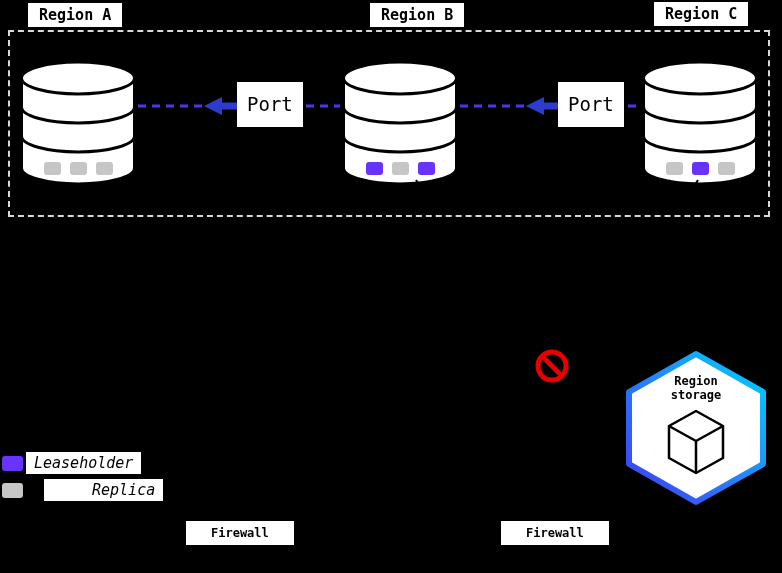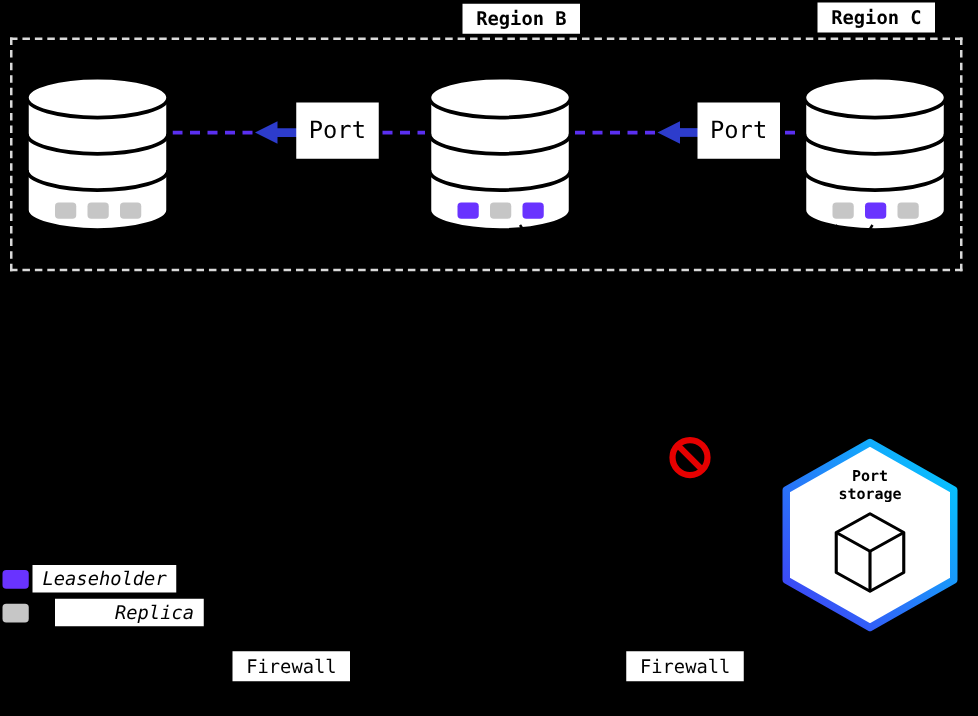--- a/index.html
+++ b/index.html
@@ -15,21 +15,21 @@
   .abs { position: absolute; }
   .tag {
     position: absolute;
     background: #fff;
     color: #000;
     white-space: nowrap;
     line-height: 20px;
   }
   .tag.region   { font-weight: bold; font-size: 15px; padding: 2px 11px; }
   .tag.port     { font-size: 19px; padding: 14px 10px; line-height: 17px; text-align: right; }
-  .tag.firewall { font-size: 15px; padding: 2px 11px; }
+  .tag.firewall { font-size: 12px; padding: 2px 25px; font-weight: bold; }
   .tag.legend   { font-size: 15px; padding: 1px 8px; font-style: italic; }
   .region-box {
     position: absolute;
     left: 8px; top: 30px;
     width: 762px; height: 187px;
     border: 2px dashed #d9d9d9;
   }
   .db { position: absolute; width: 120px; height: 132px; }
   .db svg { overflow: visible; display: block; }
   .chips {
@@ -49,20 +49,21 @@
     color: #000; line-height: 14px;
   }
 </style>
 </head>
 <body>
 
 <div class="canvas">
 
   <div class="region-box"></div>
 
+  <div class="tag region" style="left:28px;  top:3px;">Region A</div>
   <div class="tag region" style="left:330px; top:3px;margin-left:40px;">Region B</div>
   <div class="tag region" style="left:654px; top:2px;">Region C</div>
 
   <div class="db" style="left:18px; top:58px;">
     <svg width="120" height="132" viewBox="0 0 120 132">
       <path d="M3.5,20 v90 a56.5,16 0 0 0 113,0 v-90" fill="#fff" stroke="#000" stroke-width="3"></path>
       <path d="M3.5,49 a56.5,16 0 0 0 113,0" fill="none" stroke="#000" stroke-width="3"></path>
       <path d="M3.5,78 a56.5,16 0 0 0 113,0" fill="none" stroke="#000" stroke-width="3"></path>
       <ellipse cx="60" cy="20" rx="56.5" ry="16" fill="#fff" stroke="#000" stroke-width="3"></ellipse>
     </svg>
@@ -133,21 +134,21 @@
           <stop offset="1" stop-color="#4338f5"></stop>
         </linearGradient>
       </defs>
       <polygon points="74,5 141,43 141,115 74,153 7,115 7,43" fill="#ffffff" stroke="url(#hexg)" stroke-width="6" stroke-linejoin="round"></polygon>
       <g stroke="#000" stroke-width="2.5" fill="none" stroke-linejoin="round">
         <polygon points="74,62 101,77 101,109 74,124 47,109 47,77"></polygon>
         <polyline points="47,77 74,92 101,77"></polyline>
         <line x1="74" y1="92" x2="74" y2="124"></line>
       </g>
     </svg>
-    <div class="cloud-label">Port storage</div>
+    <div class="cloud-label">Region storage</div>
   </div>
 
   <span class="legend-swatch" style="top: 456px; background: rgb(105, 51, 255);"></span>
   <div class="tag legend" style="left:26px; top:452px;">Leaseholder</div>
   <span class="legend-swatch" style="top: 483px; background: rgb(198, 198, 198);"></span>
   <div class="tag legend" style="left:44px; top:479px;padding-left:48px;">Replica</div>
 
   <div class="tag firewall" style="left:186px; top:521px;">Firewall</div>
   <div class="tag firewall" style="left:501px; top:521px;">Firewall</div>
 

